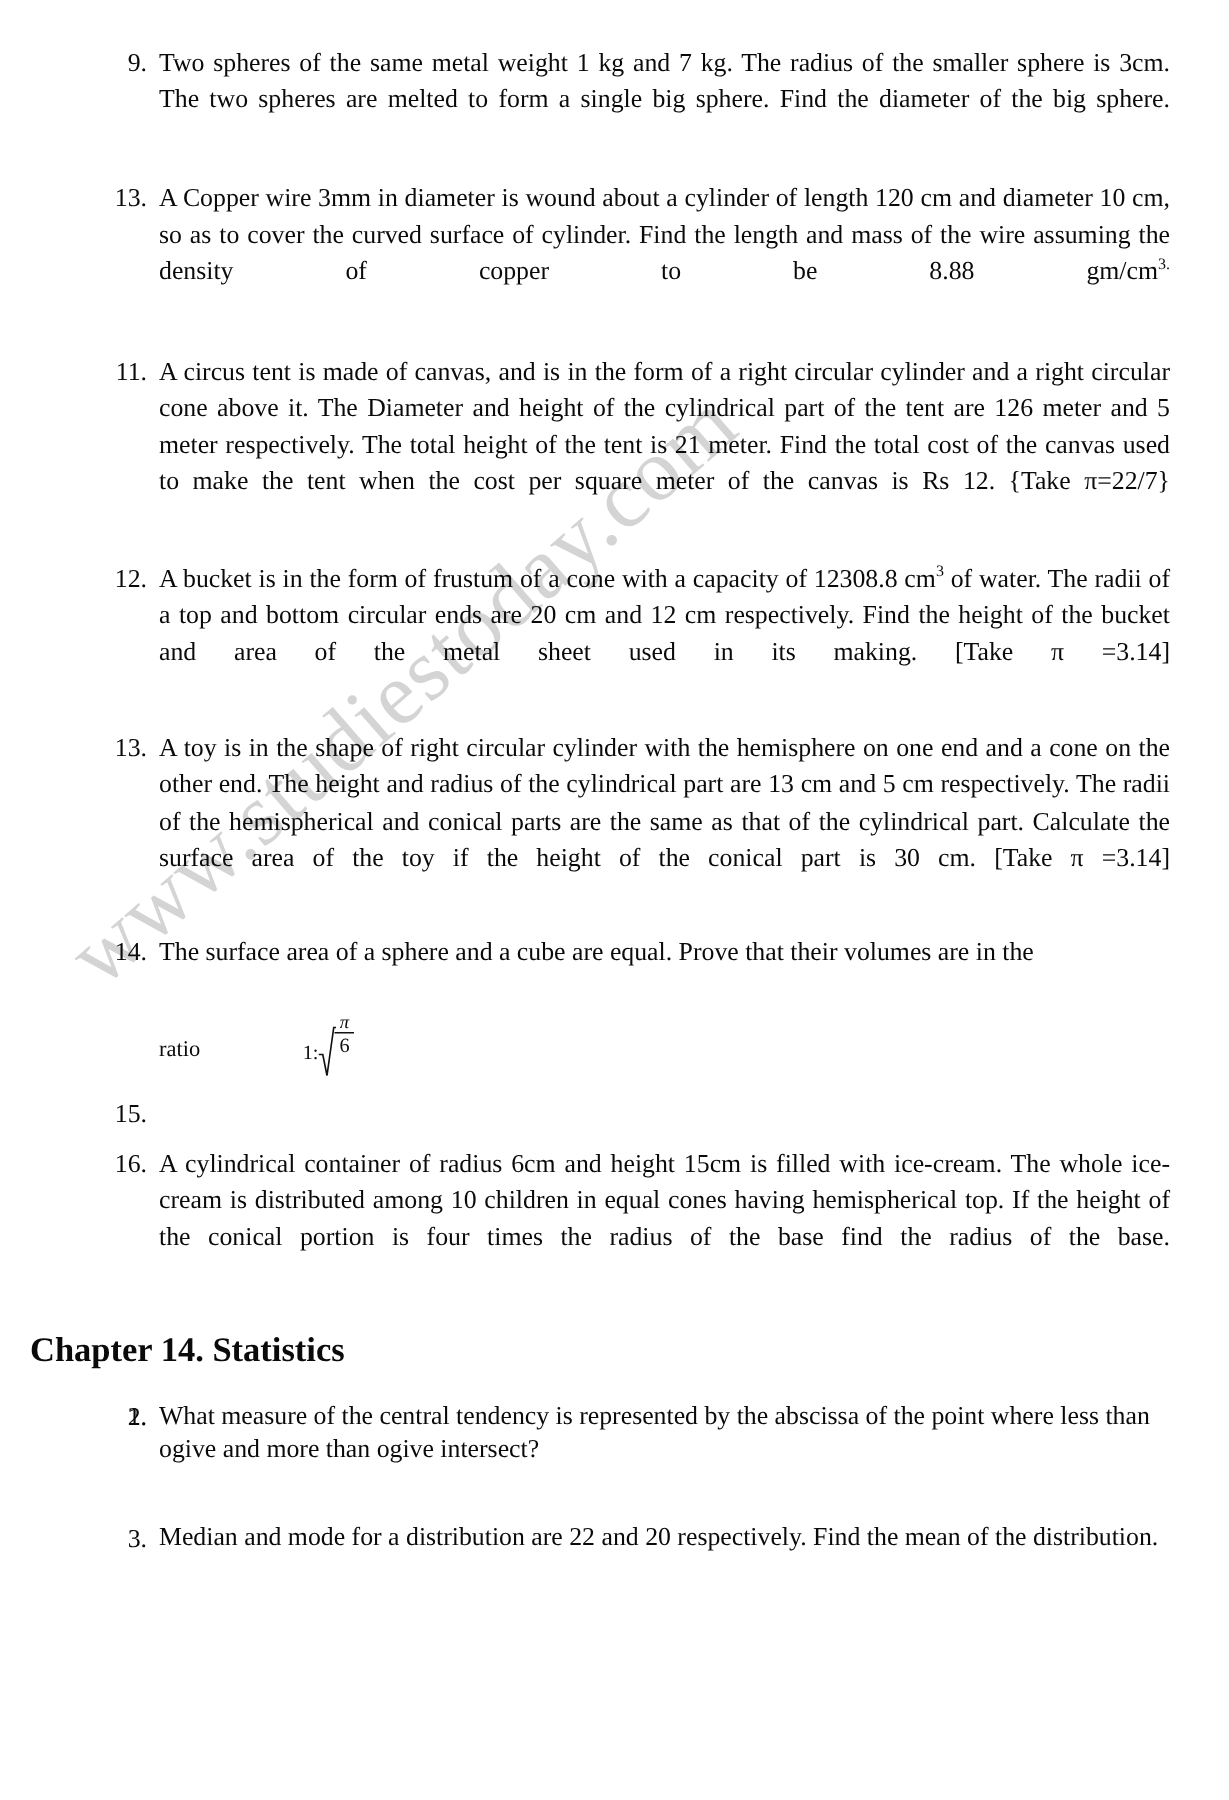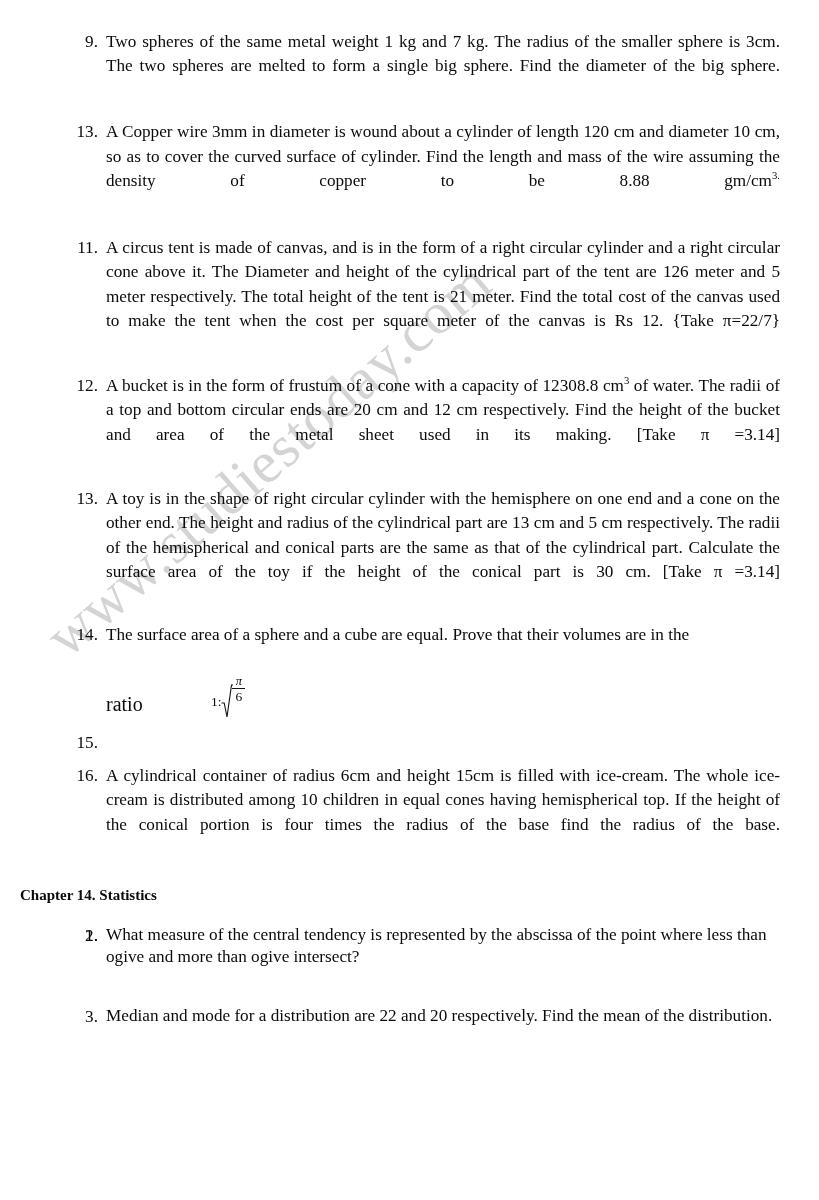--- a/index.html
+++ b/index.html
@@ -111,21 +111,21 @@
   .gap-16 { margin-bottom: 26px; }
 
   
   .ratio-line {
     display: block;
     margin-top: 6px;
     height: 42px;
     position: relative;
   }
   .ratio-word {
-    font-size: 20px;
+    font-size: 15px;
     display: inline-block;
     vertical-align: top;
     padding-top: 12px;
   }
   .mathexp {
     display: inline-block;
     vertical-align: top;
     margin-left: 64px;
     font-size: 13px;
     white-space: nowrap;
@@ -171,21 +171,21 @@
   }
   .radical .frac .denom {
     display: block;
     font-size: 13.5px;
     padding: 0 3px;
   }
 
   
   .chapter-heading {
     font-weight: bold;
-    font-size: 15px;
+    font-size: 23px;
     margin-left: 0px;
     margin-bottom: 20px;
     text-align: left;
   }
 
   
   .qitem.tight {
     line-height: 1.25;
     margin-bottom: 16px;
   }

